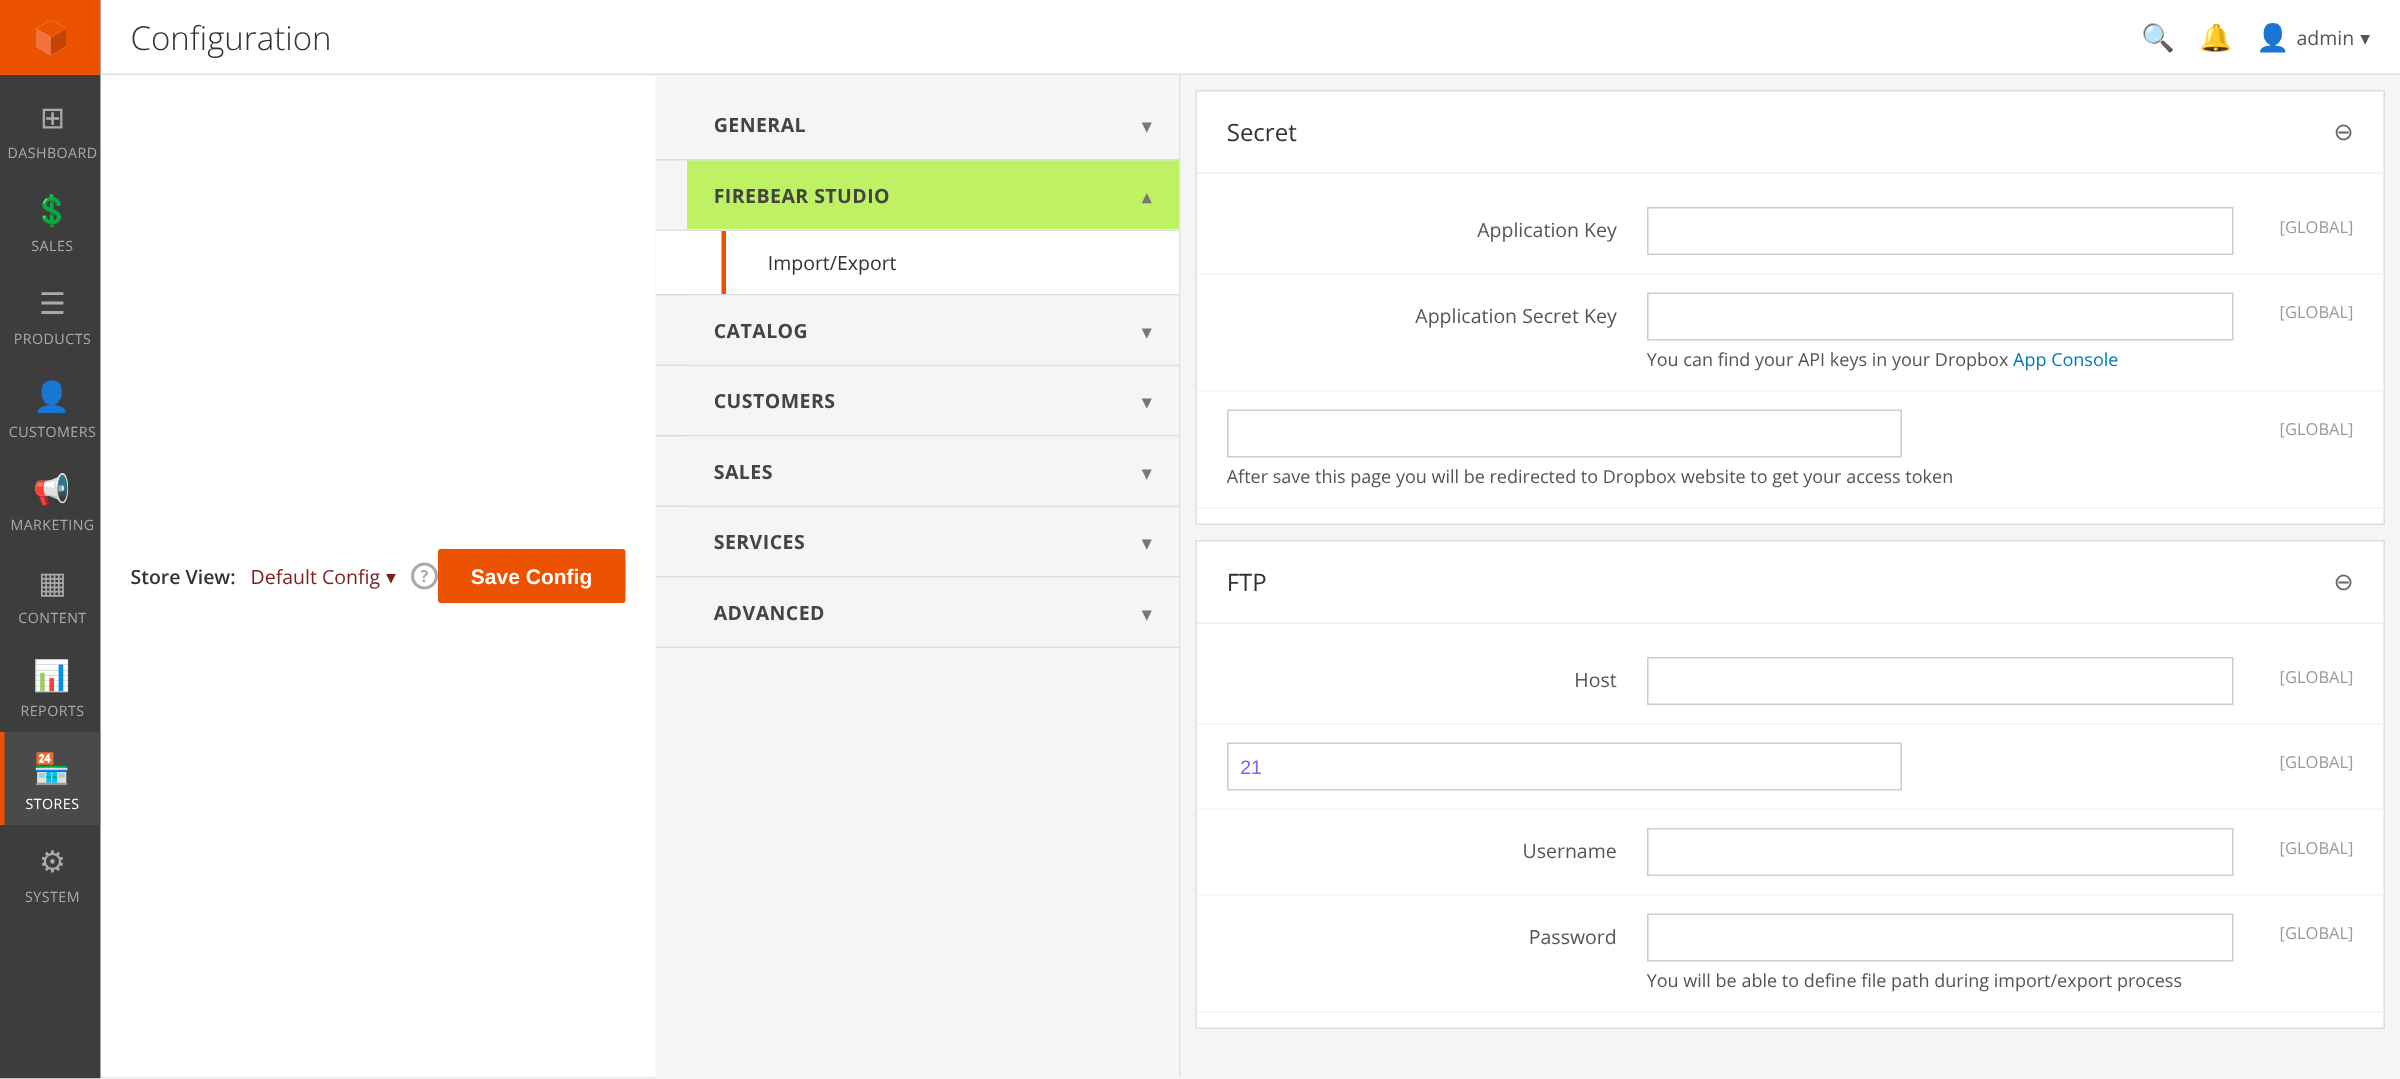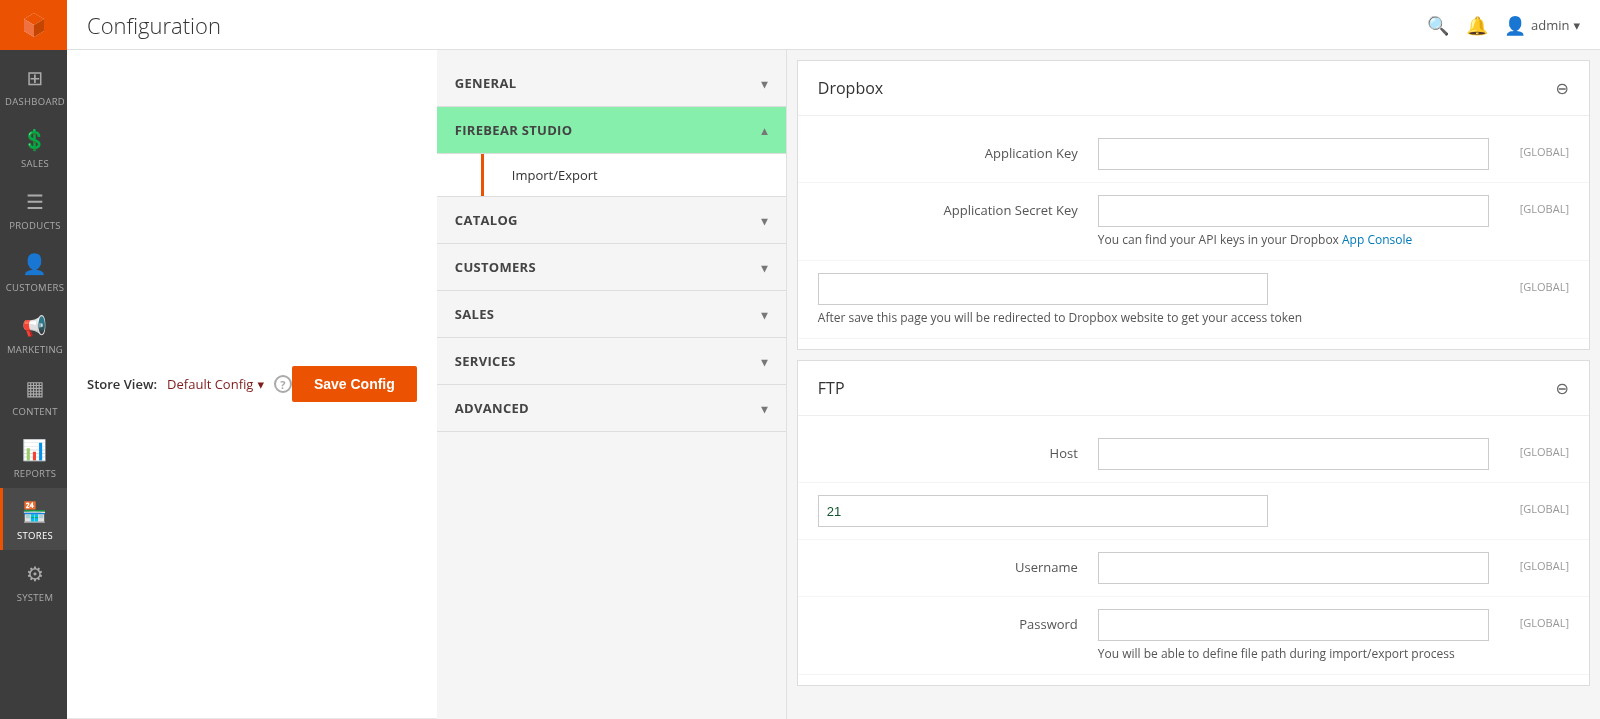--- a/index.html
+++ b/index.html
@@ -166,22 +166,23 @@
       font-size: 13px;
       font-weight: 700;
       text-transform: uppercase;
       color: #444;
       display: flex;
       align-items: center;
       justify-content: space-between;
       cursor: pointer;
       background: #f5f5f5;
       letter-spacing: 0.3px;
-    }
-    .config-section-header.expanded { background: #86efac; }
+      margin-left: 21px;
+    }
+    .config-section-header.expanded { background: #bef264; }
     .chevron { font-size: 12px; color: #777; }
 
     .config-subsection {
       background: #fff;
       border-top: 1px solid #ddd;
     }
     .config-subsection-item {
       padding: 12px 18px 12px 28px;
       font-size: 13px;
       color: #555;
@@ -253,21 +254,21 @@
       display: flex;
       flex-direction: column;
     }
     .config-field-input {
       width: 100%;
       max-width: 450px;
       height: 32px;
       border: 1px solid #ccc;
       padding: 4px 8px;
       font-size: 13px;
-      color: #14532d;
+      color: #8b5cf6;
       background: #fff;
       outline: none;
     }
     .config-field-hint {
       font-size: 12px;
       color: #555;
       margin-top: 4px;
     }
     .config-field-hint a { color: #007ab8; text-decoration: none; }
     .config-field-scope {
@@ -419,21 +420,21 @@
             <span>ADVANCED</span>
             <span class="chevron">▾</span>
           </div>
         </div>
       </div>
 
       <div class="config-content">
 
         <div class="config-panel">
           <div class="config-panel-header">
-            <span class="config-panel-title">Dropbox</span>
+            <span class="config-panel-title">Secret</span>
             <button class="collapse-btn">⊖</button>
           </div>
           <div class="config-fields">
 
             <div class="config-field-row">
               <label class="config-field-label">Application Key</label>
               <div class="config-field-input-wrap">
                 <input class="config-field-input" type="text" value="" style="">
               </div>
               <div class="config-field-scope">[GLOBAL]</div>

